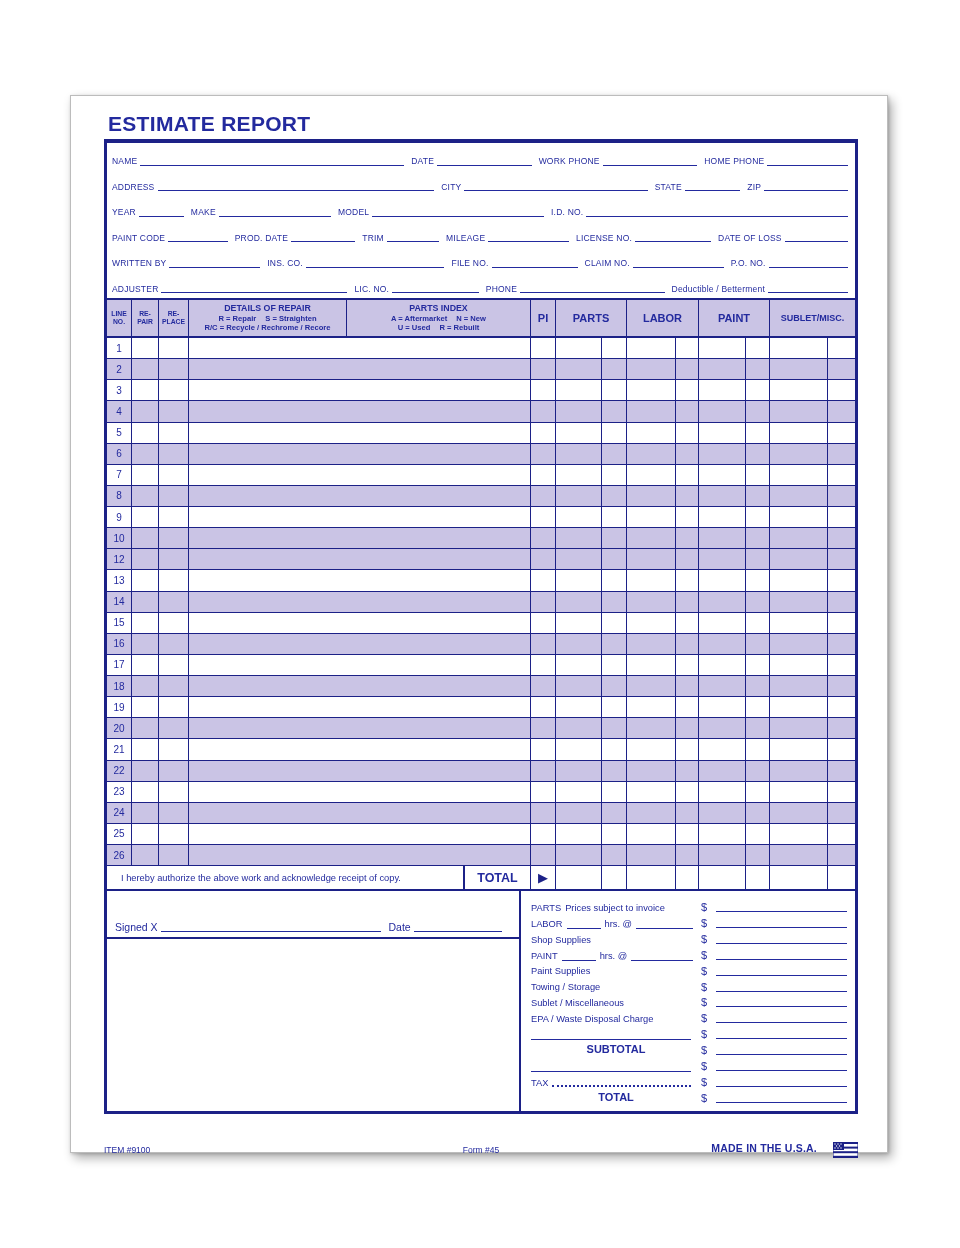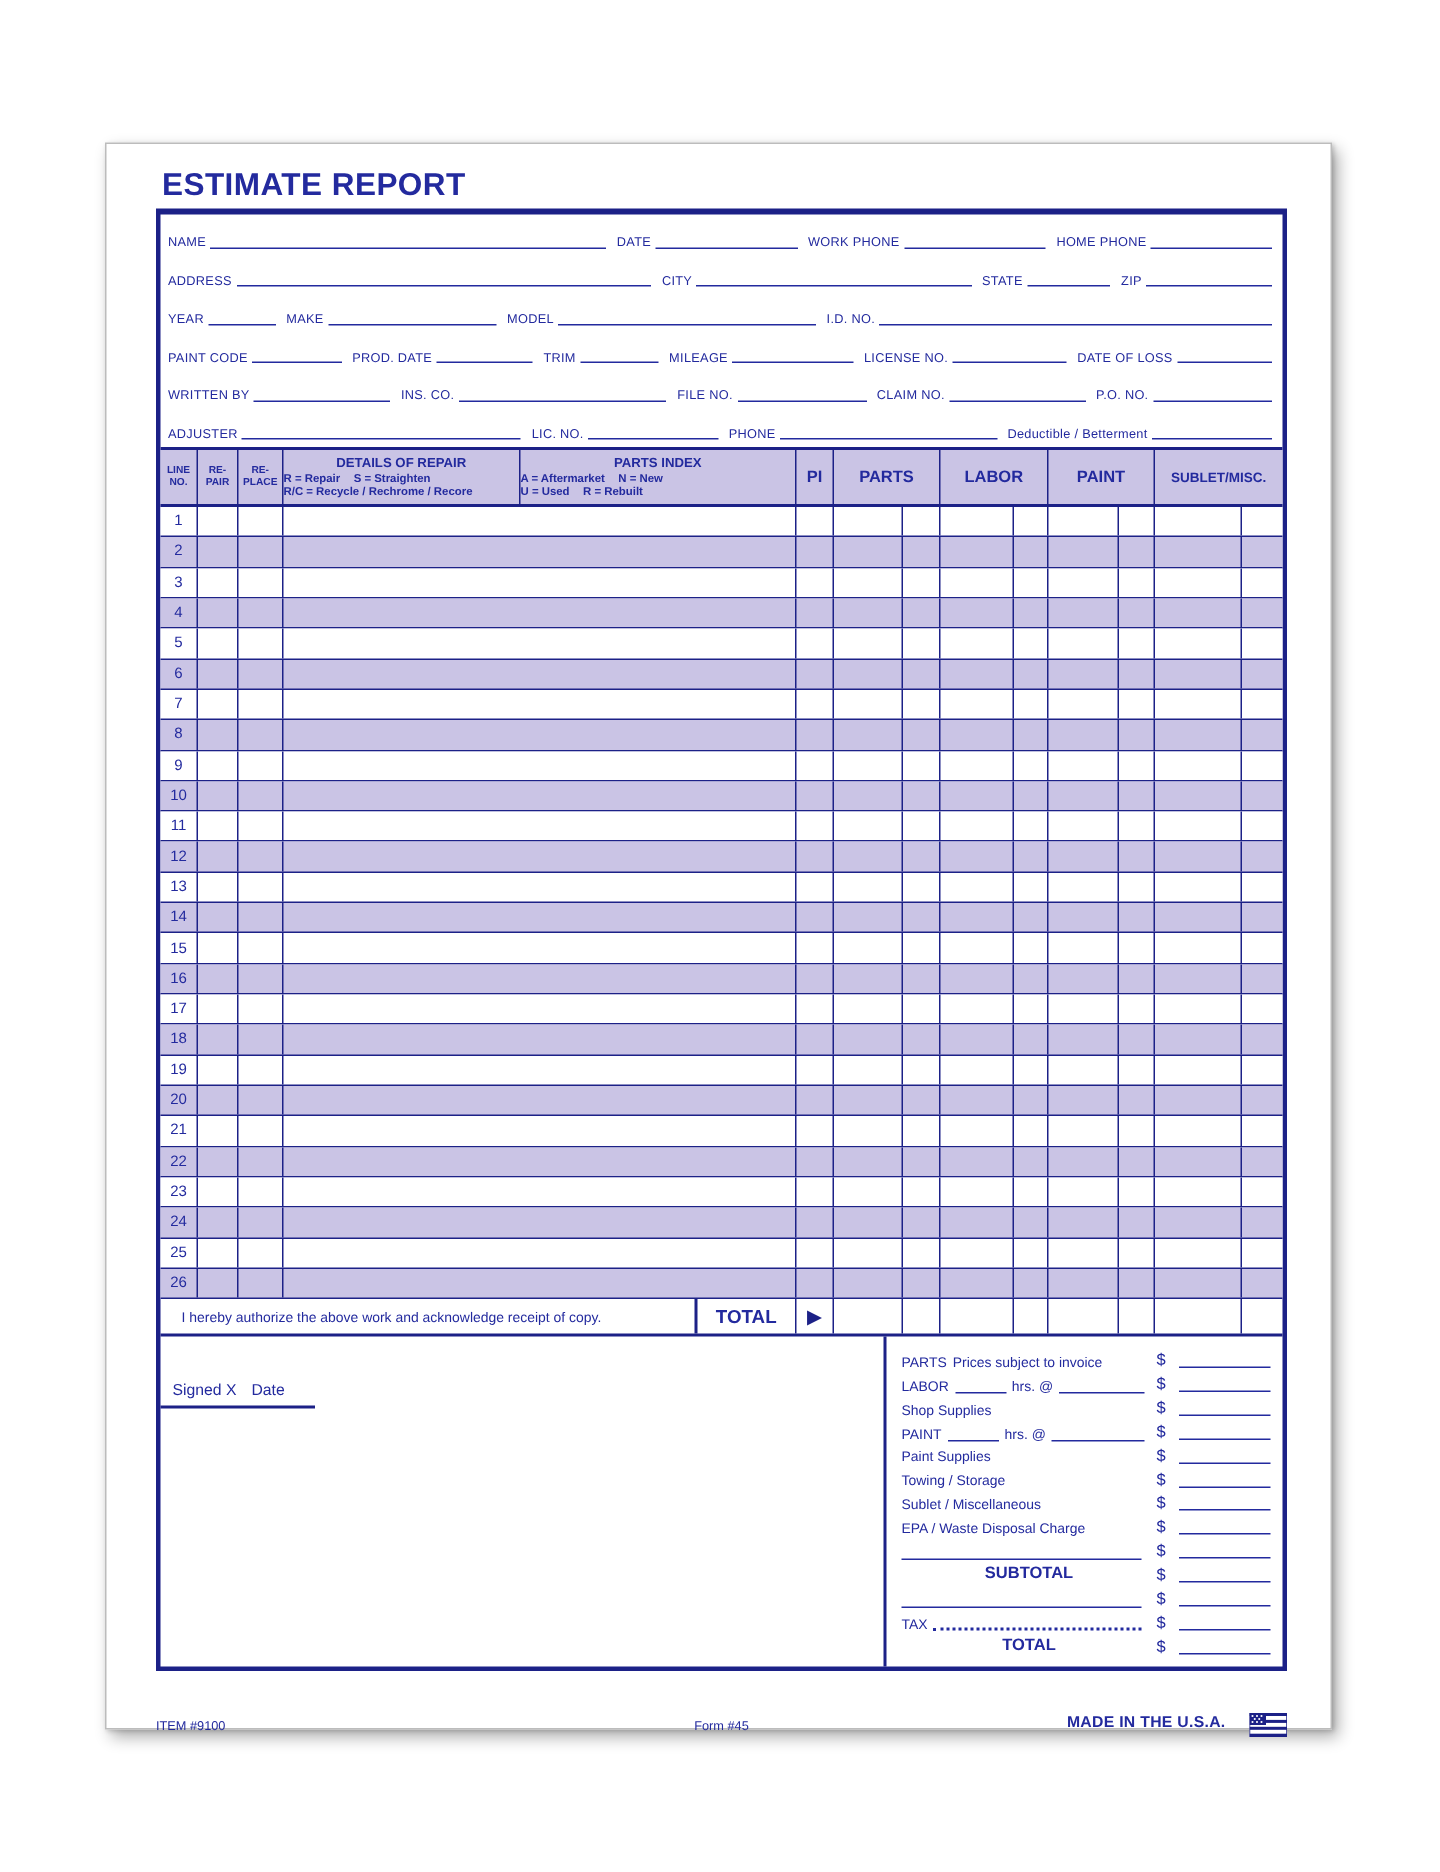--- a/index.html
+++ b/index.html
@@ -29,21 +29,21 @@
   
   .grid-header{height:40px;background:var(--shade);border-top:2px solid var(--border);
                border-bottom:2px solid var(--border);display:flex;color:var(--ink);}
   .hc{border-right:1.6px solid var(--border);display:flex;flex-direction:column;align-items:center;justify-content:center;text-align:center;}
   .hc:last-child{border-right:none;}
   .h-small{font-size:6.8px;font-weight:bold;line-height:1.15;}
   .w-line{width:25px;}.w-repair{width:27px;}.w-replace{width:30px;}
   .w-details{width:342px;flex-direction:row;padding:0;}
   .w-pi{width:25px;}.w-m{font-size:11px;font-weight:bold;}
   .w-parts{width:71px;}.w-labor{width:72px;}.w-paint{width:71px;}.w-sublet{flex:1;font-size:9px;}
-  .h-sub{height:100%;display:flex;flex-direction:column;justify-content:center;}
+  .h-sub{height:100%;display:flex;flex-direction:column;justify-content:center;align-items:center;}
   .h-sub1{width:158px;border-right:1.6px solid var(--border);}
   .h-sub2{flex:1;}
   .h-title{font-size:8.8px;font-weight:bold;line-height:1.25;}
   .h-leg{font-size:7.6px;font-weight:bold;line-height:1.25;display:flex;gap:9px;}
   .w-pi{font-size:11px;font-weight:bold;}
 
   .grid-body{height:528px;display:flex;flex-direction:column;}
   .g-row{flex:1;display:flex;border-bottom:1.4px solid var(--border);background:#fff;}
   .g-row.shaded{background:var(--shade);}
   .gc{border-right:1.6px solid var(--border);}
@@ -61,21 +61,21 @@
   .t-box{width:68px;border-left:2px solid var(--border);border-right:1.6px solid var(--border);
          display:flex;align-items:center;justify-content:center;font-size:12.5px;font-weight:bold;color:var(--ink);}
   .t-arrow{width:25px;border-right:1.6px solid var(--border);display:flex;align-items:center;justify-content:center;
            color:var(--border);font-size:13px;line-height:1;}
   .t-cell{border-right:1.6px solid var(--border);}
   .t-m1{width:46px;}.t-c1{width:25px;}.t-m2{width:49px;}.t-c2{width:23px;}
   .t-m3{width:47px;}.t-c3{width:24px;}.t-m4{width:58px;}.t-c4{flex:1;border-right:none;}
 
   
   .bottom-section{flex:1;display:flex;}
-  .sig-area{width:482px;display:flex;flex-direction:row;}
+  .sig-area{width:412px;display:flex;flex-direction:column;}
   .sig-row{height:48px;display:flex;align-items:flex-end;padding:0 10px 5px 8px;
            border-bottom:2px solid var(--border);font-size:10.5px;color:var(--ink);}
   .sig-row .uline{border-bottom:1.4px solid var(--ink);}
   .sig-fill1{flex:5;}
   .sig-fill2{flex:2;}
   .sig-blank{flex:1;}
 
   .summary-box{flex:1;border-left:2px solid var(--border);display:flex;flex-direction:column;
                padding:7px 8px 6px 10px;color:var(--ink);}
   .sum-line{flex:1;display:flex;align-items:flex-end;font-size:9.3px;max-height:17px;}
@@ -361,35 +361,20 @@
           <div class="gc b-c1"></div>
           <div class="gc b-m2"></div>
           <div class="gc b-c2"></div>
           <div class="gc b-m3"></div>
           <div class="gc b-c3"></div>
           <div class="gc b-m4"></div>
           <div class="gc b-c4"></div>
         </div>
         <div class="g-row shaded">
           <div class="gc b-line">10</div>
-          <div class="gc b-repair"></div>
-          <div class="gc b-replace"></div>
-          <div class="gc b-details"></div>
-          <div class="gc b-pi"></div>
-          <div class="gc b-m1"></div>
-          <div class="gc b-c1"></div>
-          <div class="gc b-m2"></div>
-          <div class="gc b-c2"></div>
-          <div class="gc b-m3"></div>
-          <div class="gc b-c3"></div>
-          <div class="gc b-m4"></div>
-          <div class="gc b-c4"></div>
-        </div>
-        <div class="g-row">
-          <div class="gc b-line">11</div>
           <div class="gc b-repair"></div>
           <div class="gc b-replace"></div>
           <div class="gc b-details"></div>
           <div class="gc b-pi"></div>
           <div class="gc b-m1"></div>
           <div class="gc b-c1"></div>
           <div class="gc b-m2"></div>
           <div class="gc b-c2"></div>
           <div class="gc b-m3"></div>
           <div class="gc b-c3"></div>

